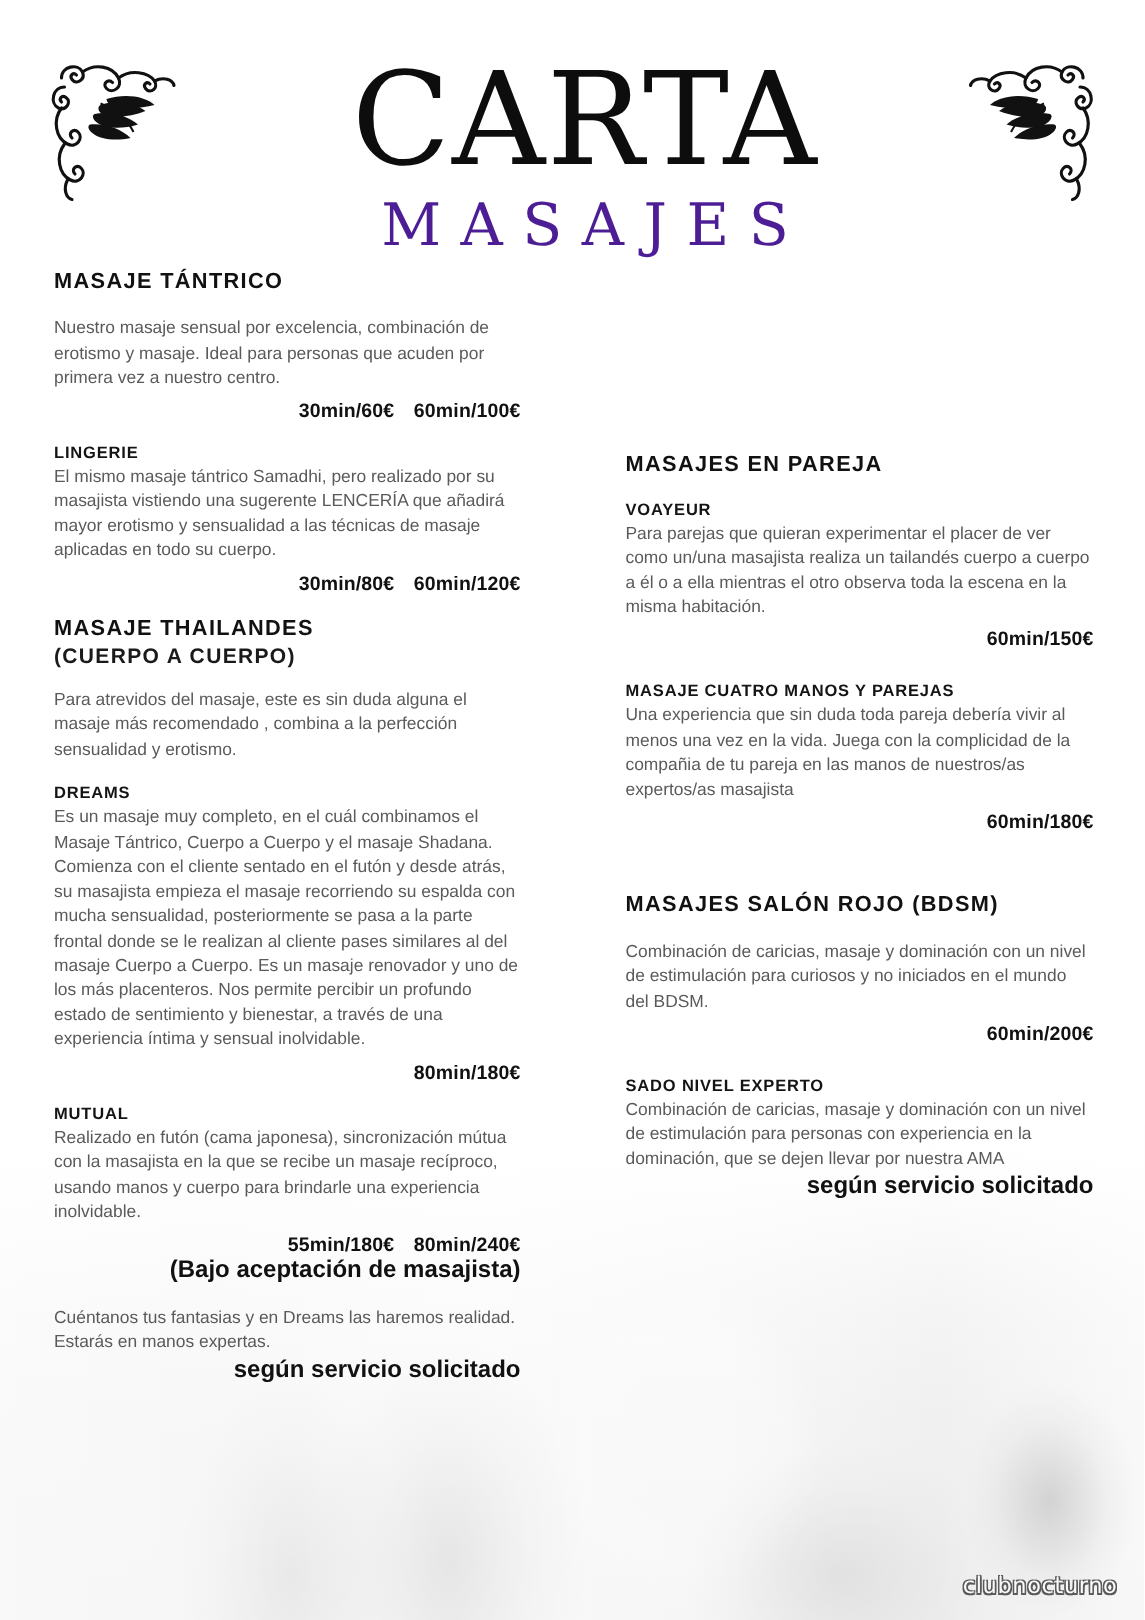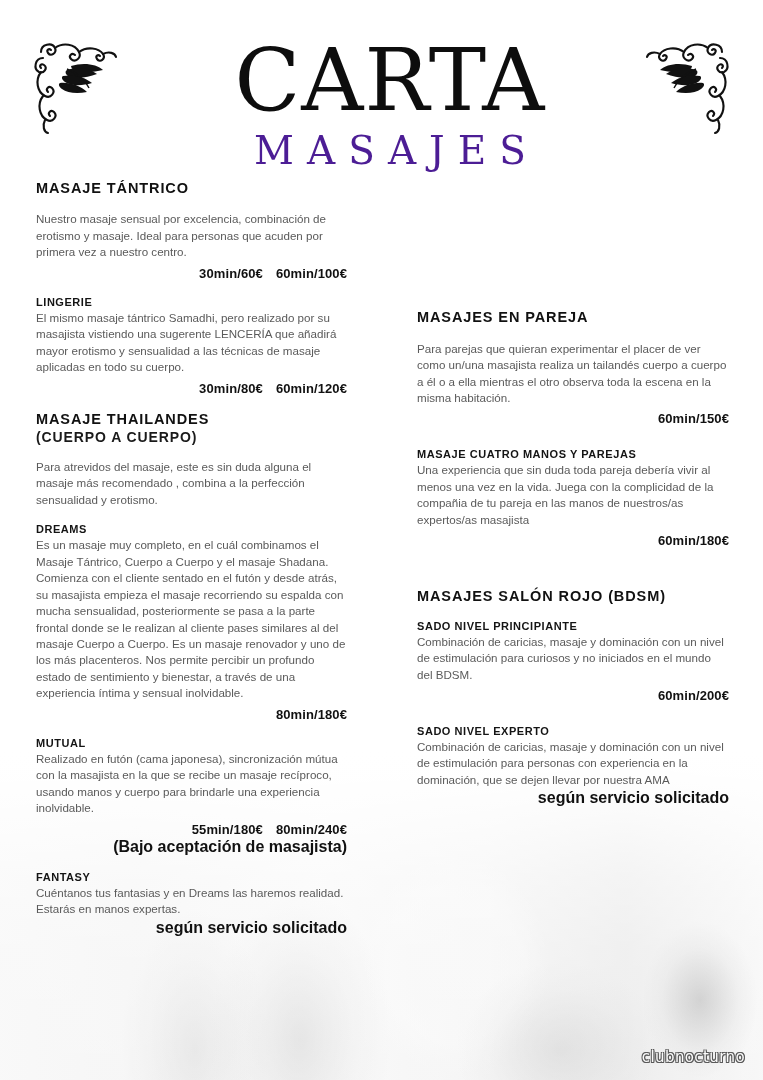--- a/index.html
+++ b/index.html
@@ -284,48 +284,47 @@
         </div>
 
         <div class="entry">
           <div class="item-title">MUTUAL</div>
           <p class="body-text">Realizado en futón (cama japonesa), sincronización mútua con la masajista en la que se recibe un masaje recíproco, usando manos y cuerpo para brindarle una experiencia inolvidable.</p>
           <p class="price-line"><span>55min/180€</span><span class="gap2"></span><span>80min/240€</span></p>
           <p class="note-line">(Bajo aceptación de masajista)</p>
         </div>
 
         <div class="entry">
-          <div class="item-title">FANTASY</div>
           <p class="body-text">Cuéntanos tus fantasias y en Dreams las haremos realidad. Estarás en manos expertas.</p>
           <p class="note-line">según servicio solicitado</p>
         </div>
 
       </div>
 
       <div class="col-gap"></div>
 
       <div class="col-right">
 
         <div class="sec-title">MASAJES EN PAREJA</div>
 
         <div class="entry gap-lg">
+          <div class="item-title">VOAYEUR</div>
           <p class="body-text">Para parejas que quieran experimentar el placer de ver como un/una masajista realiza un tailandés cuerpo a cuerpo a él o a ella mientras el otro observa toda la escena en la misma habitación.</p>
           <p class="price-line"><span>60min/150€</span></p>
         </div>
 
         <div class="entry gap-xl">
           <div class="item-title">MASAJE CUATRO MANOS Y PAREJAS</div>
           <p class="body-text">Una experiencia que sin duda toda pareja debería vivir al menos una vez en la vida. Juega con la complicidad de la compañia de tu pareja en las manos de nuestros/as expertos/as masajista</p>
           <p class="price-line"><span>60min/180€</span></p>
         </div>
 
         <div class="sec-title">MASAJES SALÓN ROJO (BDSM)</div>
 
         <div class="entry gap-lg">
-          <div class="item-title">SADO NIVEL PRINCIPIANTE</div>
           <p class="body-text">Combinación de caricias, masaje y dominación con un nivel de estimulación para curiosos y no iniciados en el mundo del BDSM.</p>
           <p class="price-line"><span>60min/200€</span></p>
         </div>
 
         <div class="entry">
           <div class="item-title">SADO NIVEL EXPERTO</div>
           <p class="body-text">Combinación de caricias, masaje y dominación con un nivel de estimulación para personas con experiencia en la dominación, que se dejen llevar por nuestra AMA</p>
           <p class="note-line">según servicio solicitado</p>
         </div>
 

